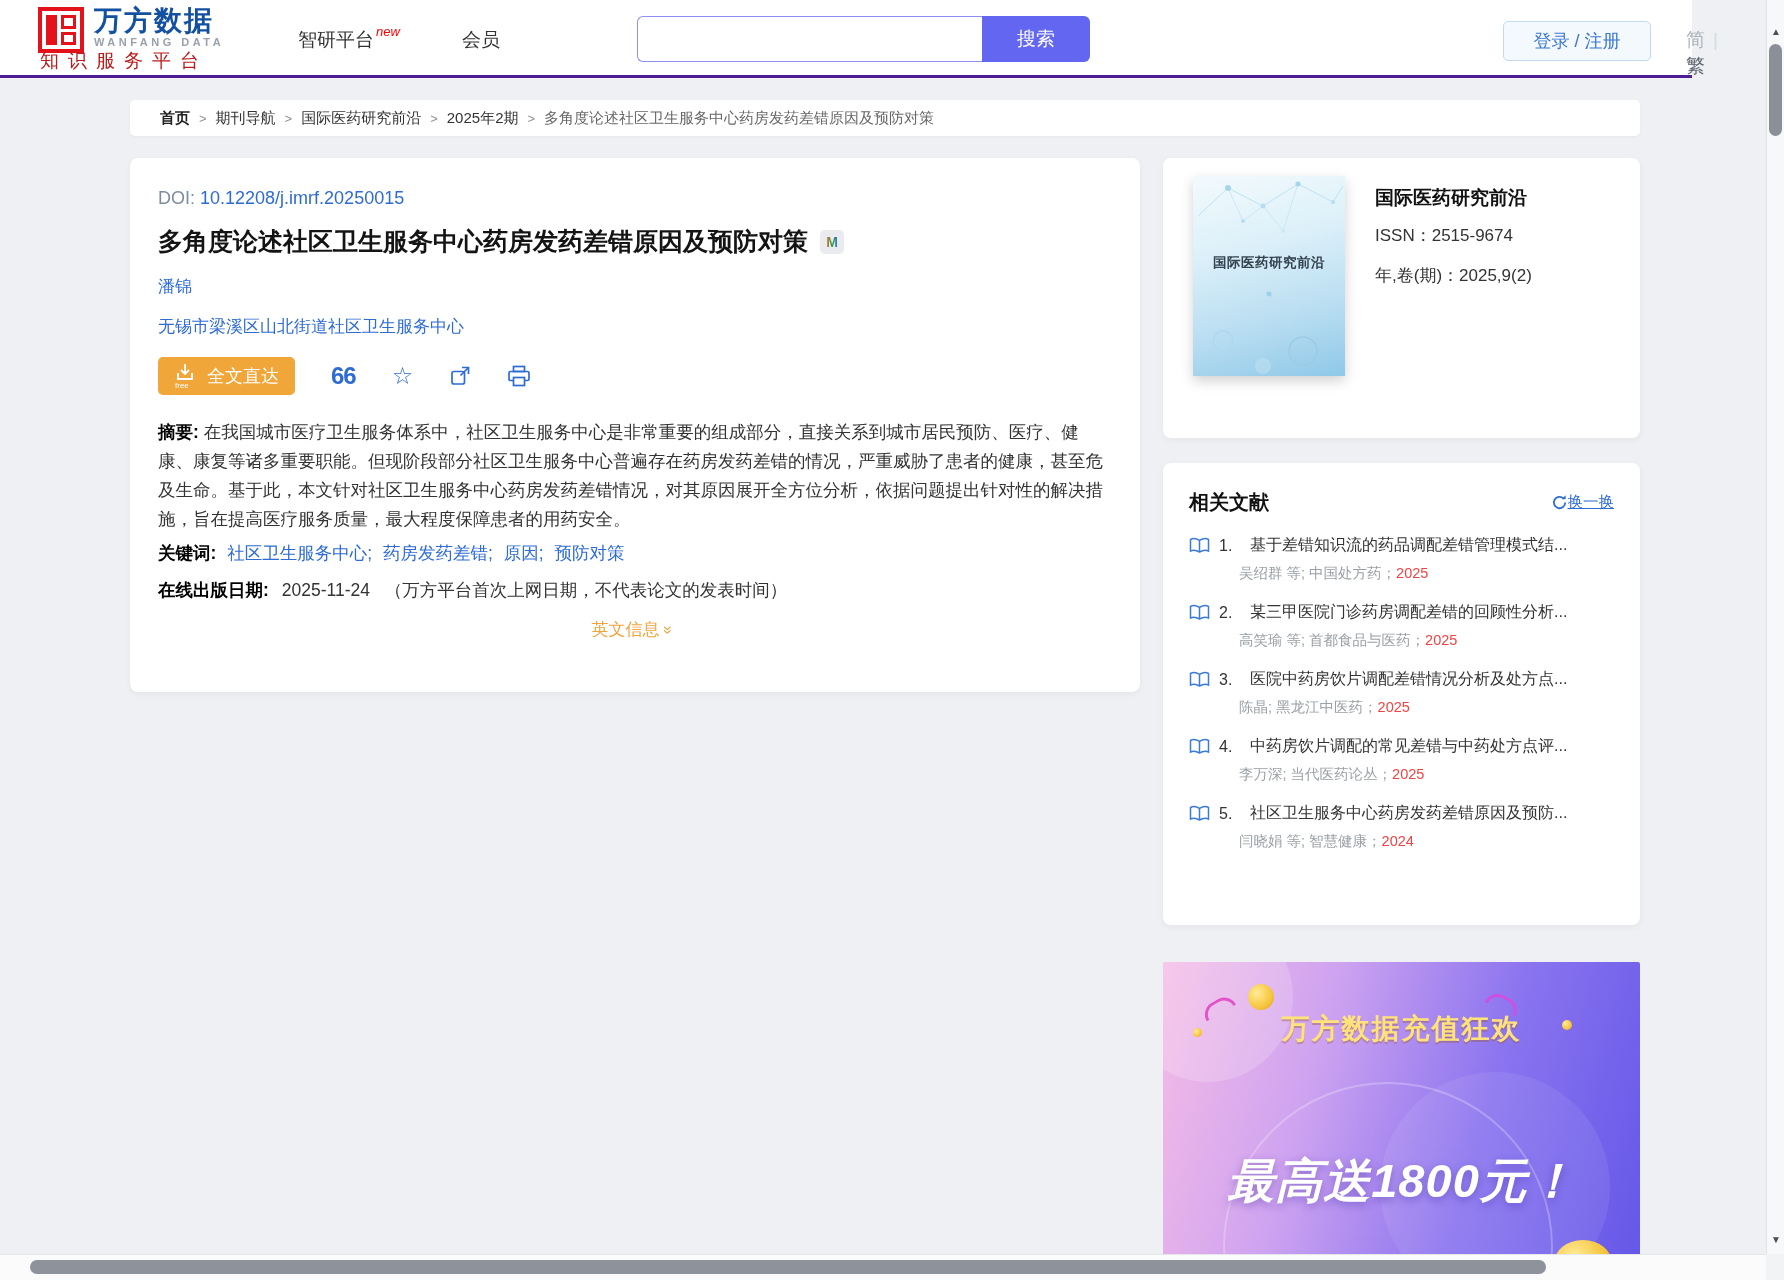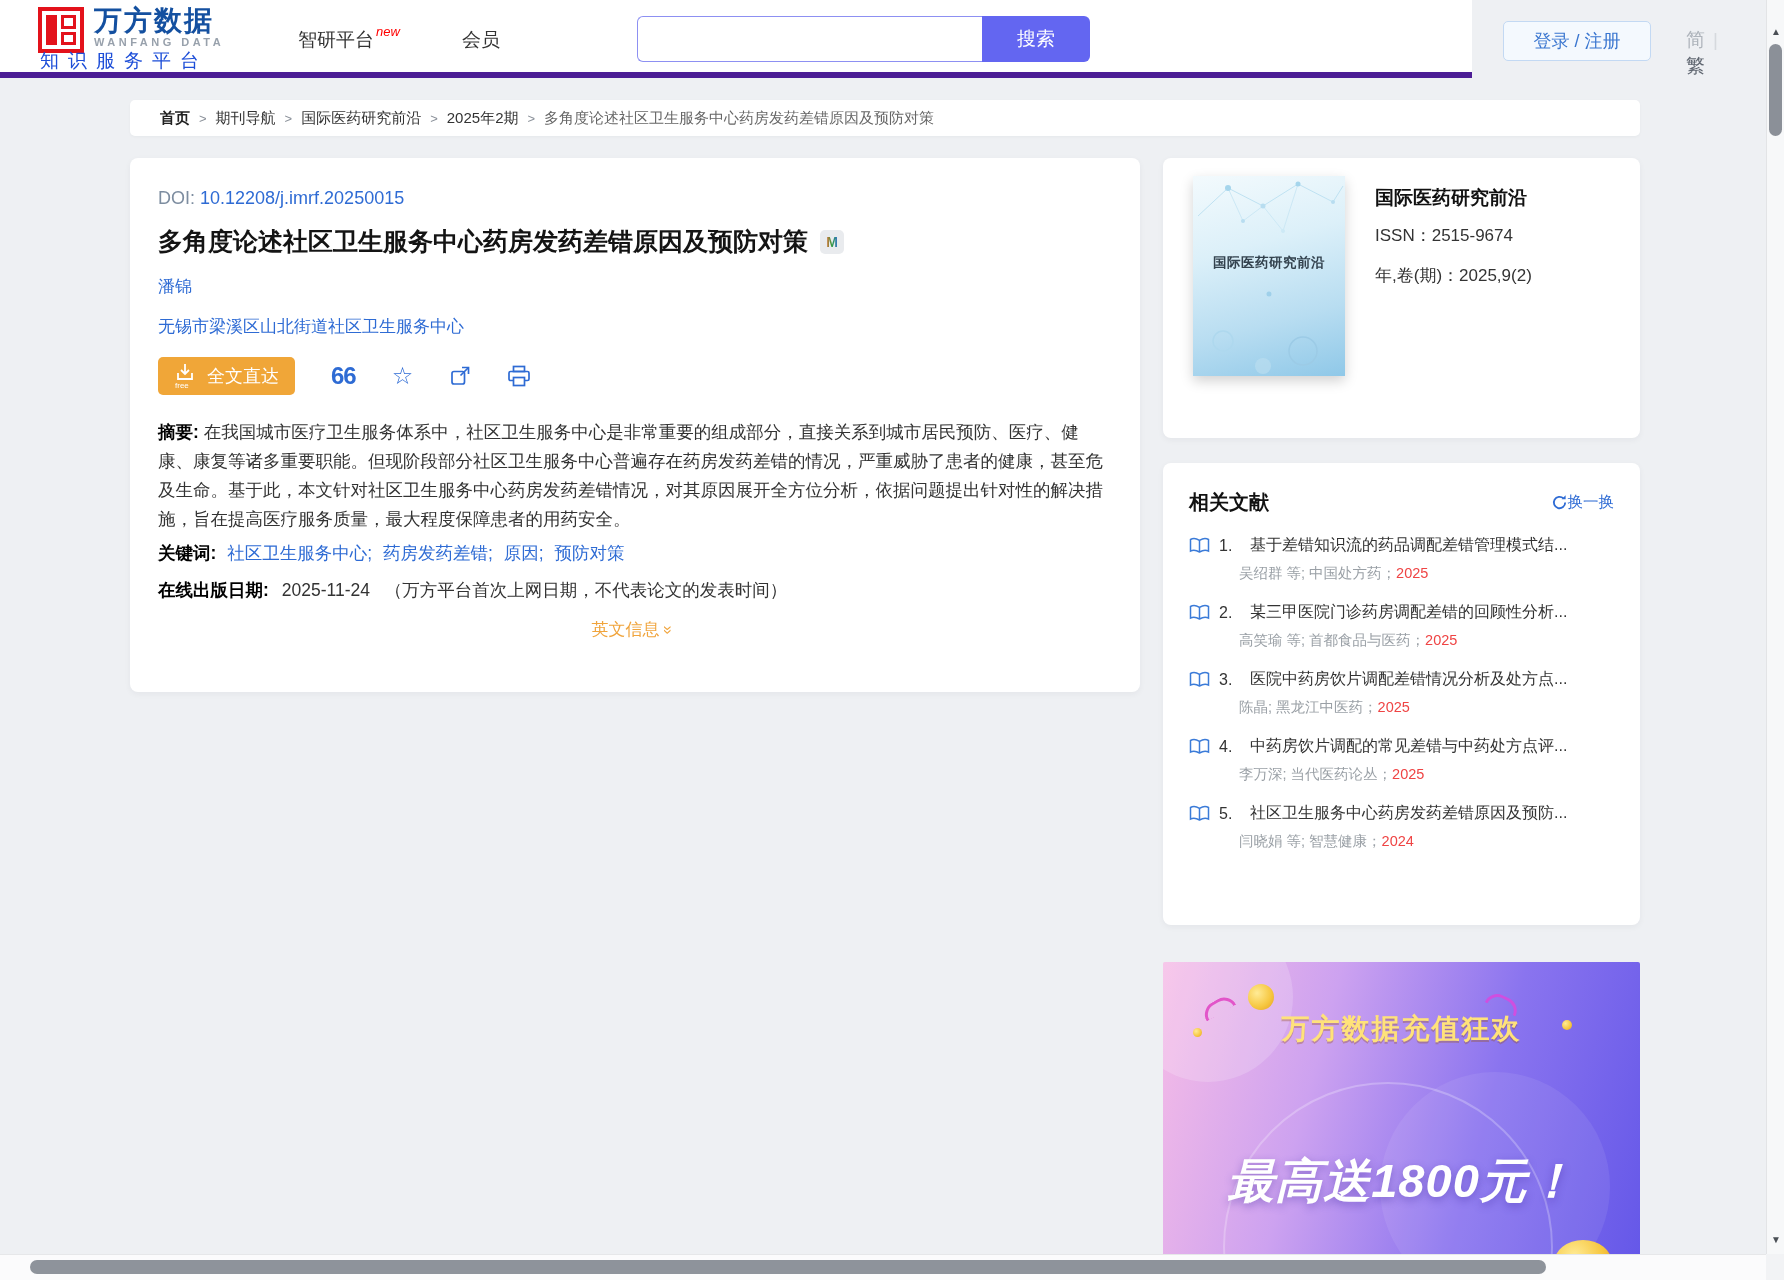--- a/index.html
+++ b/index.html
@@ -1,31 +1,31 @@
 <!DOCTYPE html>
 <html><head>
 <meta charset="utf-8">
 <style>
   * { margin:0; padding:0; box-sizing:border-box; }
   html,body { width:1784px; height:1280px; overflow:hidden; background:#fff;
     font-family:"Liberation Sans","DejaVu Sans",sans-serif; }
   .page { position:relative; width:1784px; height:1280px; background:#eef0f3; overflow:hidden; }
 
   
-  .topbar { position:absolute; left:0; top:0; width:1472px; height:78px; background:#fff;
-    border-bottom:6px solid #4c1d95; z-index:5; }
+  .topbar { position:absolute; left:0; top:0; width:1692px; height:78px; background:#fff;
+    border-bottom:3px solid #4c1d95; z-index:5; }
   .logo { position:absolute; left:38px; top:7px; display:flex; }
   .logo-mark { width:46px; height:46px; border:4px solid #e3121b; display:flex; padding:4px; gap:4px; }
   .logo-mark .bar { width:11px; height:100%; background:#e3121b; }
   .logo-mark .cells { flex:1; display:flex; flex-direction:column; gap:3px; }
   .logo-mark .cells div { flex:1; border:3px solid #e3121b; }
   .logo-text { margin-left:10px; }
   .brand-cn { font-size:28px; font-weight:bold; color:#1450a0; letter-spacing:2px; line-height:28px; }
   .brand-en { font-size:11px; font-weight:bold; color:#98a1ac; letter-spacing:3.5px; margin-top:1px; }
-  .brand-tag { position:absolute; left:40px; top:48px; font-size:19px; color:#1d4ed8; letter-spacing:9px; font-weight:500; }
+  .brand-tag { position:absolute; left:40px; top:48px; font-size:19px; color:#b91c1c; letter-spacing:9px; font-weight:500; }
   .nav-item { position:absolute; top:27px; font-size:19px; color:#333; cursor:pointer; }
   .nav-zhiyan { left:298px; }
   .nav-member { left:462px; }
   .new-badge { color:#ff0000; font-size:13px; position:relative; top:-10px; margin-left:2px; font-style:italic; }
   .search-input { position:absolute; left:637px; top:16px; width:345px; height:46px;
     border:1px solid #8d90f2; border-right:none; border-radius:6px 0 0 6px; outline:none;
     font-size:17px; padding:0 14px; color:#333; background:#fff; }
   .search-btn { position:absolute; left:982px; top:16px; width:108px; height:46px; background:#6366f1;
     color:#fff; font-size:19px; border:none; border-radius:0 6px 6px 0; cursor:pointer; }
   .login-btn { position:absolute; left:1503px; top:21px; width:148px; height:40px; background:#f4f9fe;
@@ -84,21 +84,21 @@
   .cover-title { position:absolute; left:0; right:0; top:78px; text-align:center; font-size:13.5px;
     font-weight:bold; color:#33424e; letter-spacing:.5px; }
   .j-name { position:absolute; left:212px; top:27px; font-size:19px; font-weight:bold; color:#111; cursor:pointer; }
   .j-line { position:absolute; left:212px; font-size:17px; color:#333; }
   .j-issn { top:66px; } .j-vol { top:106px; }
 
   .related-card { position:absolute; left:1163px; top:463px; width:477px; height:462px; background:#fff;
     border-radius:8px; box-shadow:0 2px 6px rgba(31,45,61,.05); padding:26px 26px 0 26px; }
   .rel-head { display:flex; justify-content:space-between; align-items:center; }
   .rel-title { font-size:20px; font-weight:bold; color:#111; }
-  .refresh { display:flex; align-items:center; color:#2e6bd4; font-size:15.5px; cursor:pointer; }
+  .refresh { display:flex; align-items:center; color:#2e6bd4; font-size:15.5px; cursor:pointer;text-decoration:underline; }
   .rel-item { margin-top:19px; }
   .rel-row1 { display:flex; align-items:center; gap:9px; cursor:pointer; }
   .rel-no { font-size:16px; color:#333; width:22px; flex:none; }
   .rel-t { font-size:16px; color:#333; white-space:nowrap; overflow:hidden; }
   .rel-meta { margin-left:50px; margin-top:8px; font-size:14.5px; color:#9aa0a6;
     white-space:nowrap; overflow:hidden; }
   .rel-meta .yr { color:#ef4444; }
   .book-ic { flex:none; display:flex; }
 
   

